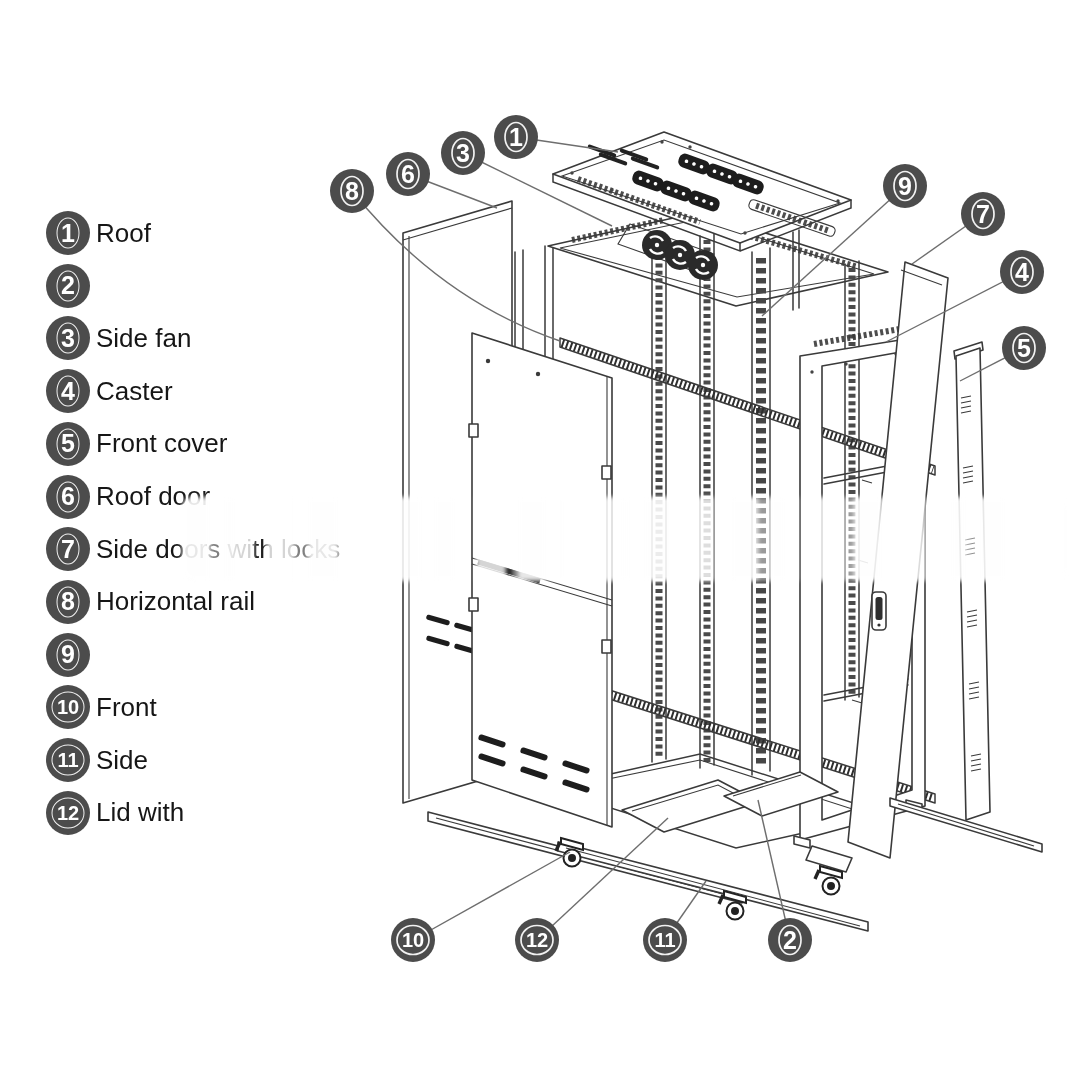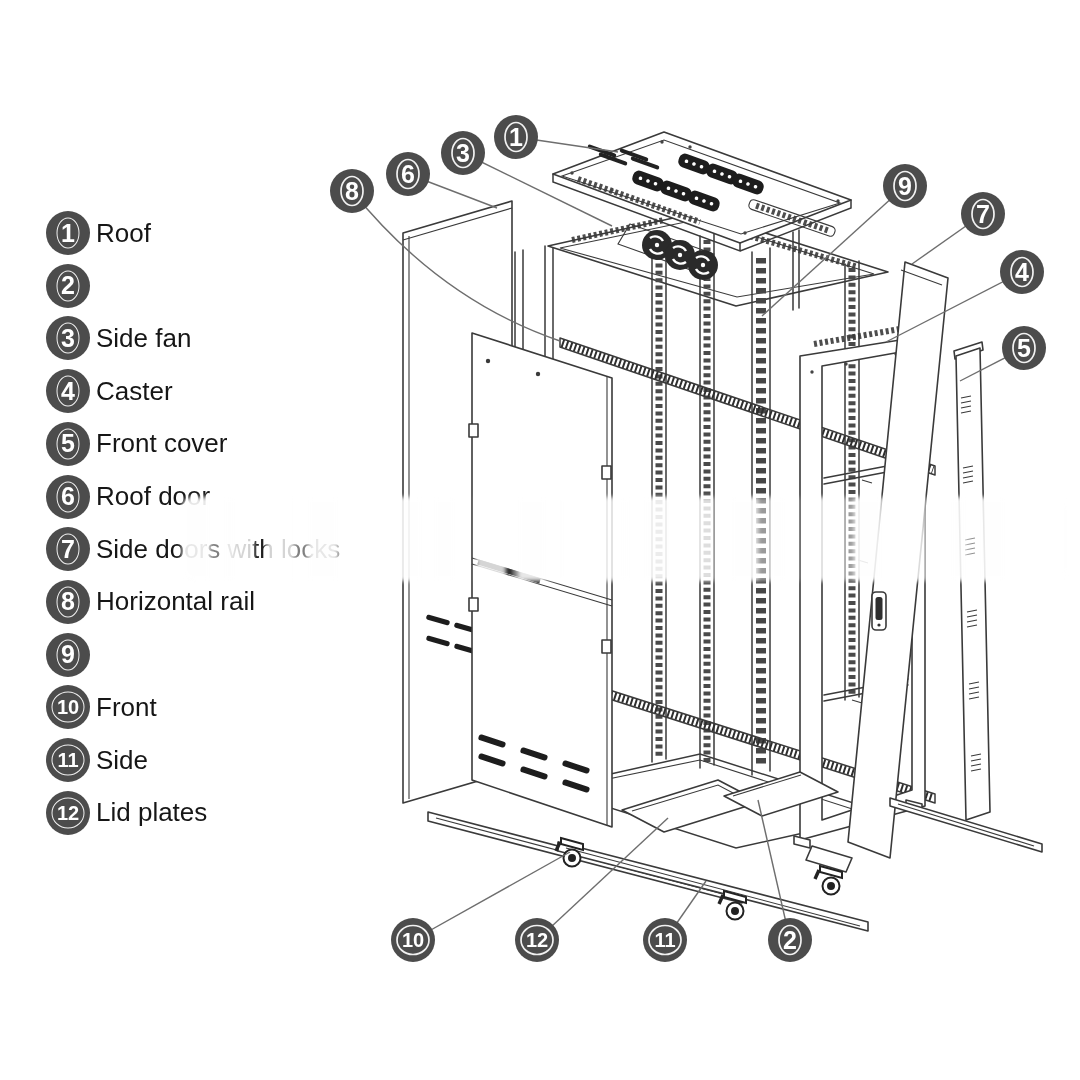--- a/index.html
+++ b/index.html
@@ -445,18 +445,18 @@
       <span class="badge wide">
         <span class="num">11</span>
       </span>
       <span class="legend-label">Side</span>
     </div>
 
     <div class="legend-row" style="top: 790.7px;">
       <span class="badge wide">
         <span class="num">12</span>
       </span>
-      <span class="legend-label">Lid plates</span>
+      <span class="legend-label">Lid with</span>
     </div>
   </aside>
 
   <div class="watermark"></div>
 </div>
 
 </body></html>

